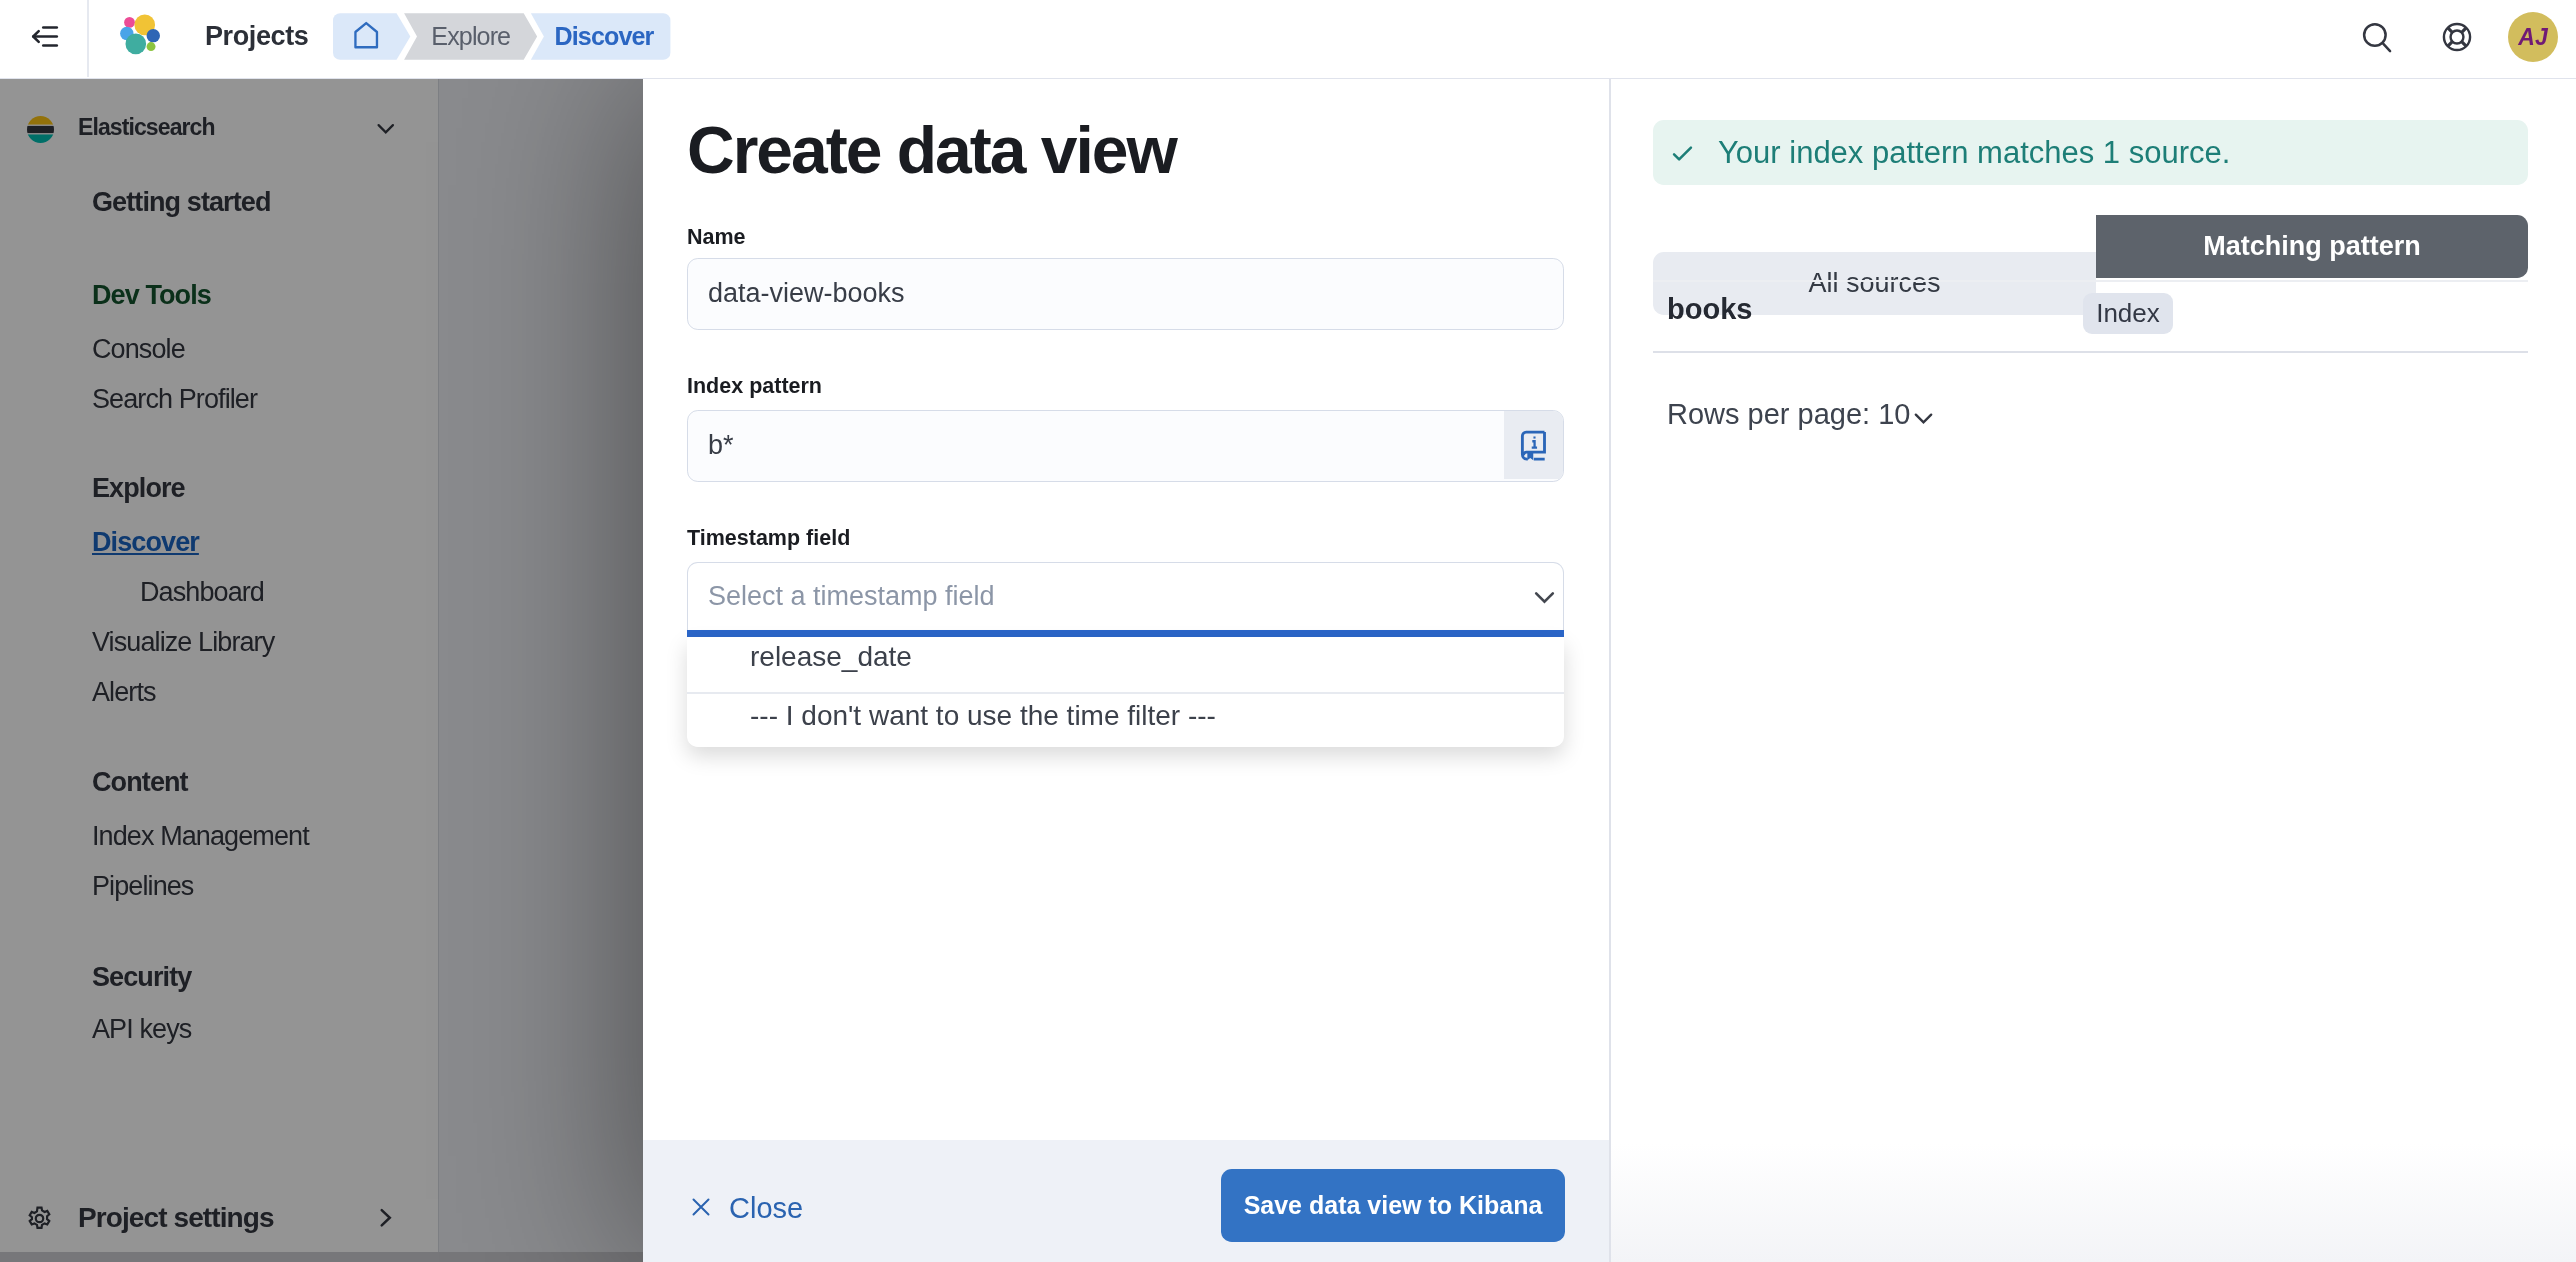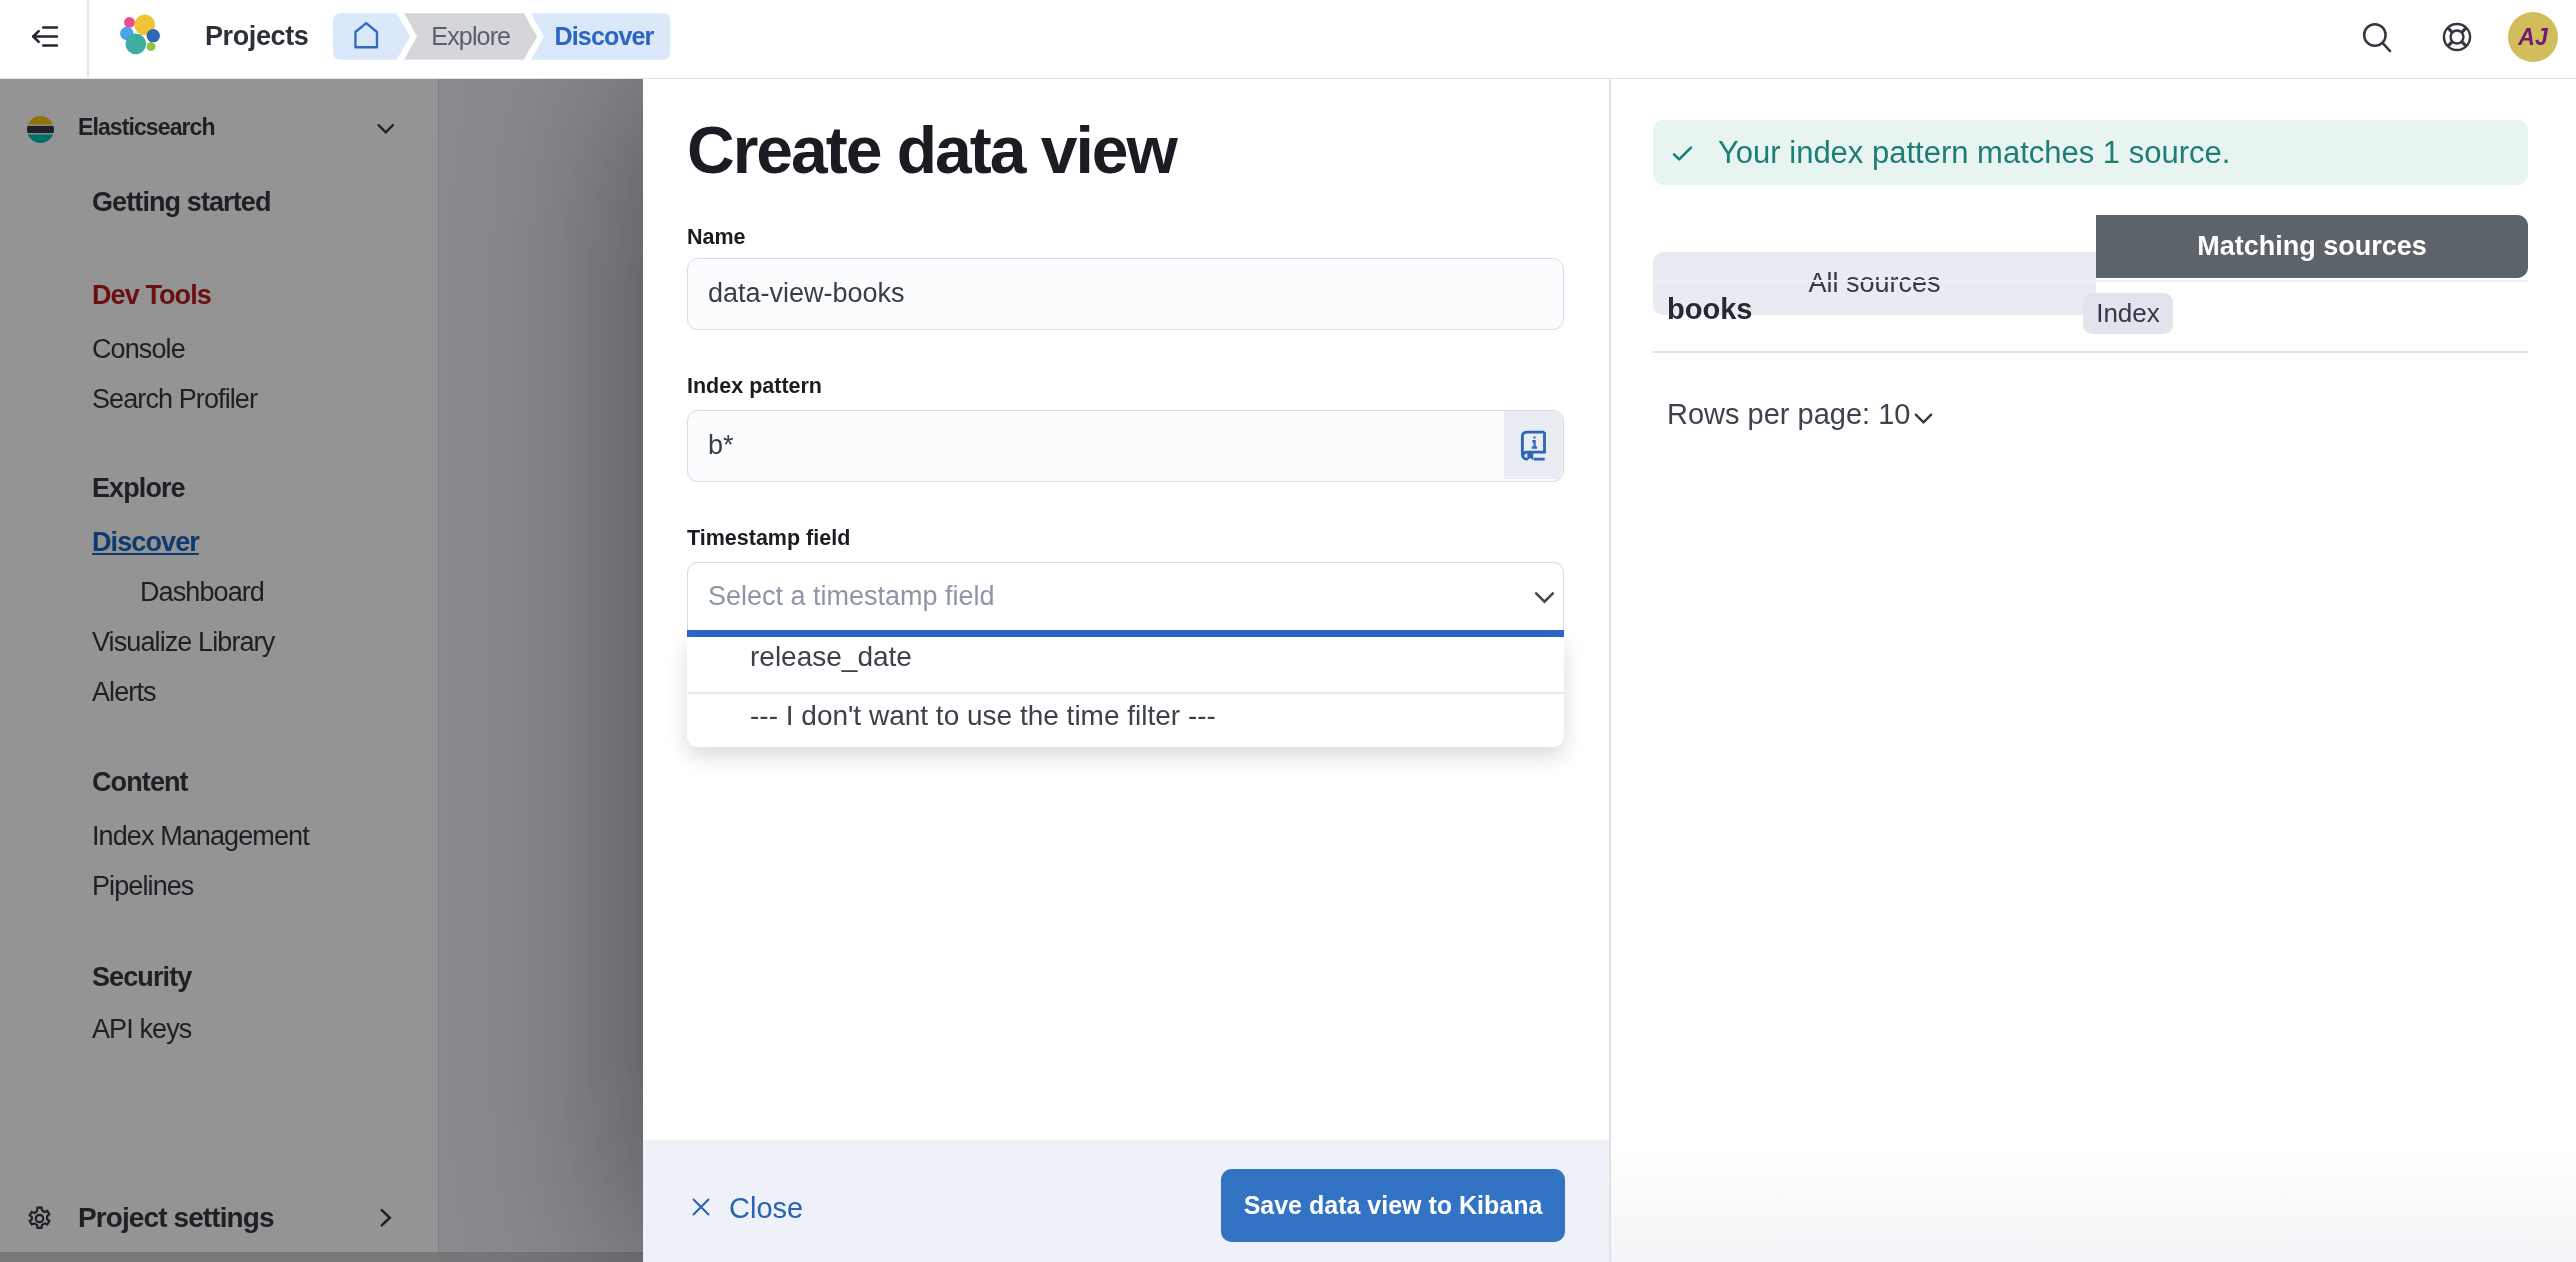--- a/index.html
+++ b/index.html
@@ -27,21 +27,21 @@
         <rect x="0" y="20.5" width="30" height="9.5" fill="#00bfb3"></rect>
       </g>
     </svg>
     <div class="abs" style="left:78px;top:35px;font-size:23px;letter-spacing:-0.9px;font-weight:700;color:#343741;">Elasticsearch</div>
     <svg class="abs" style="left:375px;top:39px;" width="21.5" height="21.5" viewBox="0 0 24 24" fill="none" stroke="#343741" stroke-width="2.5" stroke-linecap="round">
         <path d="M4 8l8 8 8-8"></path>
       </svg>
 
     <div class="abs" style="left:92px;top:108px;font-size:27px;letter-spacing:-0.9px;font-weight:700;color:#343741;">Getting started</div>
 
-    <div class="abs" style="left:92px;top:201px;font-size:27px;letter-spacing:-0.9px;font-weight:700;color:#b91c1c;">Dev Tools</div>
+    <div class="abs" style="left:92px;top:201px;font-size:27px;letter-spacing:-0.9px;font-weight:700;color:#14532d;">Dev Tools</div>
     <div class="abs" style="left:92px;top:255px;font-size:27px;letter-spacing:-0.9px;color:#343741;">Console</div>
     <div class="abs" style="left:92px;top:305px;font-size:27px;letter-spacing:-0.9px;color:#343741;">Search Profiler</div>
 
     <div class="abs" style="left:92px;top:394px;font-size:27px;letter-spacing:-0.9px;font-weight:700;color:#343741;">Explore</div>
     <div class="abs" style="left:92px;top:448px;font-size:27px;letter-spacing:-0.9px;font-weight:700;color:#1b64c2;text-decoration:underline;">Discover</div>
     <div class="abs" style="left:92px;top:498px;font-size:27px;letter-spacing:-0.9px;color:#343741;margin-left:48px;">Dashboard</div>
     <div class="abs" style="left:92px;top:548px;font-size:27px;letter-spacing:-0.9px;color:#343741;">Visualize Library</div>
     <div class="abs" style="left:92px;top:598px;font-size:27px;letter-spacing:-0.9px;color:#343741;">Alerts</div>
 
     <div class="abs" style="left:92px;top:688px;font-size:27px;letter-spacing:-0.9px;font-weight:700;color:#343741;">Content</div>
@@ -118,21 +118,21 @@
 
     <div class="abs" style="left:42px;top:41px;width:875px;height:65px;background:#e7f4f0;border-radius:10.8px;">
       <svg class="abs" style="left:16px;top:20px;" width="27" height="27" viewBox="0 0 16 16" fill="none" stroke="#1d7e77" stroke-width="1.5" stroke-linecap="round" stroke-linejoin="round">
           <path d="M3 8.5l3 3 7-7"></path>
         </svg>
       <div class="abs" style="left:65px;top:0;line-height:65px;font-size:31px;font-weight:500;color:#1d7e77;">Your index pattern matches 1 source.</div>
     </div>
 
     <div class="abs" style="left:42px;top:136px;width:875px;height:63px;">
       <div class="abs" style="left:0;top:0;width:443px;height:63px;background:#e8ebf1;border-radius:10.8px 0 0 10.8px;text-align:center;line-height:63px;font-size:27px;font-weight:500;color:#343a44;margin-top:37px;">All sources</div>
-      <div class="abs" style="left:443px;top:0;width:432px;height:63px;background:#5d636b;border-radius:0 10.8px 10.8px 0;text-align:center;line-height:63px;font-size:27px;font-weight:700;color:#ffffff;">Matching sources</div>
+      <div class="abs" style="left:443px;top:0;width:432px;height:63px;background:#5d636b;border-radius:0 10.8px 10.8px 0;text-align:center;line-height:63px;font-size:27px;font-weight:700;color:#ffffff;">Matching pattern</div>
     </div>
     <div class="abs" style="left:42px;top:201px;width:875px;height:1.8px;background:#eceef2;"></div>
 
     <div class="abs" style="left:56px;top:210px;font-size:29px;font-weight:700;color:#252932;line-height:41px;">books</div>
     <div class="abs" style="left:472px;top:214px;width:90px;height:41px;background:#e0e4ed;border-radius:9px;text-align:center;line-height:41px;font-size:26px;color:#333845;">Index</div>
     <div class="abs" style="left:42px;top:272px;width:875px;height:1.8px;background:#dde0e8;"></div>
 
     <div class="abs" style="left:56px;top:319px;font-size:29px;color:#3d434e;">Rows per page: 10</div>
     <svg class="abs" style="left:301px;top:328px;" width="23" height="23" viewBox="0 0 24 24" fill="none" stroke="#343741" stroke-width="2.5" stroke-linecap="round">
         <path d="M4 8l8 8 8-8"></path>

